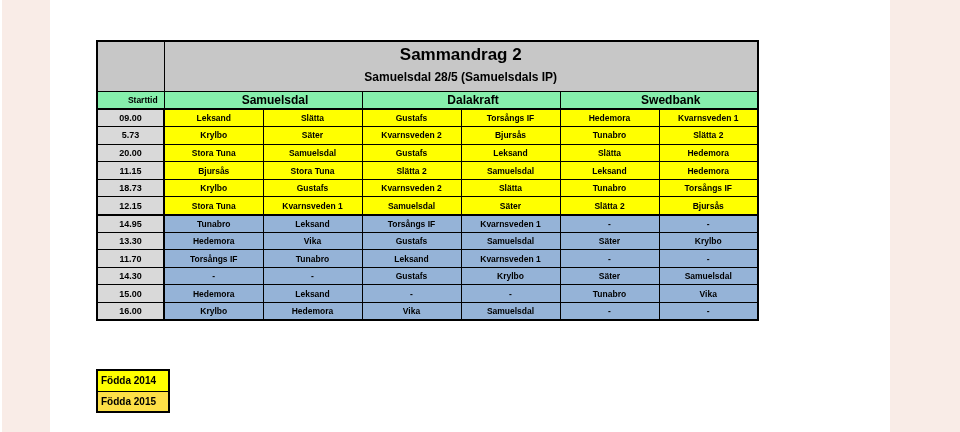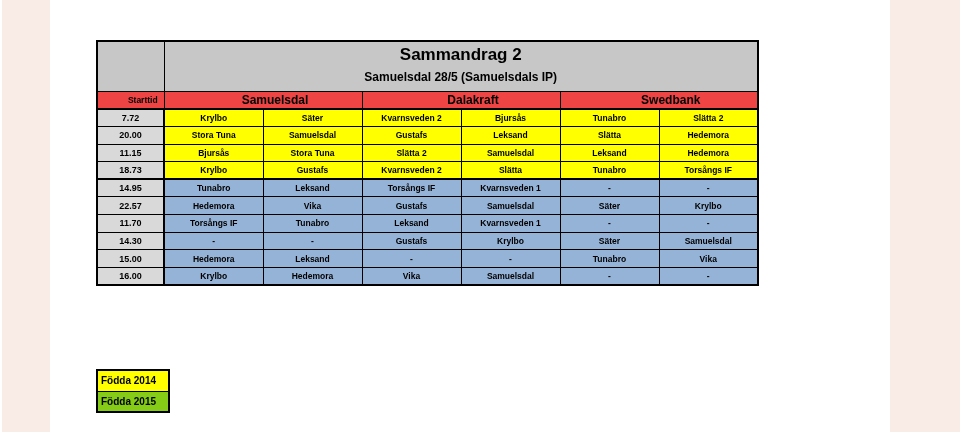--- a/index.html
+++ b/index.html
@@ -26,21 +26,21 @@
   col.time-col { width: 67px; }
   col.team-col { width: 99px; }
 
   tr.title-row { height: 50px; }
   .corner-cell, .title-cell { background: #c7c7c7; }
   .title-cell { vertical-align: top; }
   .title    { font-size: 17px; font-weight: bold; padding-top: 3px; }
   .subtitle { font-size: 12px; font-weight: bold; padding-top: 5px; }
 
   tr.header-row { height: 18px; }
-  tr.header-row th { background: #ef4444; border-bottom-width: 2px; padding-left: 24px; }
+  tr.header-row th { background: #86efac; border-bottom-width: 2px; padding-left: 24px; }
   .time-header  { font-size: 8.5px; border-right-width: 2px; }
   .group-header { font-size: 12px; }
   .group-end    { border-right-width: 2px; }
 
   tbody tr { height: 17.6px; }
   td.time-cell { background: #d9d9d9; font-size: 9px; border-right-width: 2px; }
   td.team-cell { font-size: 8.5px; }
   tr.section-start td { border-top-width: 2px; }
 
   .legend { position: absolute; left: 96px; top: 369px; width: 74px; border: 2px solid #000; }
@@ -77,21 +77,30 @@
       </tr>
       <tr class="header-row">
         <th class="time-header">Starttid</th>
         <th class="group-header group-end" colspan="2">Samuelsdal</th>
         <th class="group-header group-end" colspan="2">Dalakraft</th>
         <th class="group-header" colspan="2">Swedbank</th>
       </tr>
     </thead>
     <tbody>
         <tr>
-          <td class="time-cell">7.72</td>
+          <td class="time-cell">09.00</td>
+          <td class="team-cell" style="background: rgb(255, 255, 0);">Leksand</td>
+          <td class="team-cell group-end" style="background: rgb(255, 255, 0);">Slätta</td>
+          <td class="team-cell" style="background: rgb(255, 255, 0);">Gustafs</td>
+          <td class="team-cell group-end" style="background: rgb(255, 255, 0);">Torsångs IF</td>
+          <td class="team-cell" style="background: rgb(255, 255, 0);">Hedemora</td>
+          <td class="team-cell" style="background: rgb(255, 255, 0);">Kvarnsveden 1</td>
+        </tr>
+        <tr>
+          <td class="time-cell">5.73</td>
           <td class="team-cell" style="background: rgb(255, 255, 0);">Krylbo</td>
           <td class="team-cell group-end" style="background: rgb(255, 255, 0);">Säter</td>
           <td class="team-cell" style="background: rgb(255, 255, 0);">Kvarnsveden 2</td>
           <td class="team-cell group-end" style="background: rgb(255, 255, 0);">Bjursås</td>
           <td class="team-cell" style="background: rgb(255, 255, 0);">Tunabro</td>
           <td class="team-cell" style="background: rgb(255, 255, 0);">Slätta 2</td>
         </tr>
         <tr>
           <td class="time-cell">20.00</td>
           <td class="team-cell" style="background: rgb(255, 255, 0);">Stora Tuna</td>
@@ -112,31 +121,40 @@
         </tr>
         <tr>
           <td class="time-cell">18.73</td>
           <td class="team-cell" style="background: rgb(255, 255, 0);">Krylbo</td>
           <td class="team-cell group-end" style="background: rgb(255, 255, 0);">Gustafs</td>
           <td class="team-cell" style="background: rgb(255, 255, 0);">Kvarnsveden 2</td>
           <td class="team-cell group-end" style="background: rgb(255, 255, 0);">Slätta</td>
           <td class="team-cell" style="background: rgb(255, 255, 0);">Tunabro</td>
           <td class="team-cell" style="background: rgb(255, 255, 0);">Torsångs IF</td>
         </tr>
+        <tr>
+          <td class="time-cell">12.15</td>
+          <td class="team-cell" style="background: rgb(255, 255, 0);">Stora Tuna</td>
+          <td class="team-cell group-end" style="background: rgb(255, 255, 0);">Kvarnsveden 1</td>
+          <td class="team-cell" style="background: rgb(255, 255, 0);">Samuelsdal</td>
+          <td class="team-cell group-end" style="background: rgb(255, 255, 0);">Säter</td>
+          <td class="team-cell" style="background: rgb(255, 255, 0);">Slätta 2</td>
+          <td class="team-cell" style="background: rgb(255, 255, 0);">Bjursås</td>
+        </tr>
         <tr class="section-start">
           <td class="time-cell">14.95</td>
           <td class="team-cell" style="background: rgb(149, 179, 215);">Tunabro</td>
           <td class="team-cell group-end" style="background: rgb(149, 179, 215);">Leksand</td>
           <td class="team-cell" style="background: rgb(149, 179, 215);">Torsångs IF</td>
           <td class="team-cell group-end" style="background: rgb(149, 179, 215);">Kvarnsveden 1</td>
           <td class="team-cell" style="background: rgb(149, 179, 215);">-</td>
           <td class="team-cell" style="background: rgb(149, 179, 215);">-</td>
         </tr>
         <tr>
-          <td class="time-cell">22.57</td>
+          <td class="time-cell">13.30</td>
           <td class="team-cell" style="background: rgb(149, 179, 215);">Hedemora</td>
           <td class="team-cell group-end" style="background: rgb(149, 179, 215);">Vika</td>
           <td class="team-cell" style="background: rgb(149, 179, 215);">Gustafs</td>
           <td class="team-cell group-end" style="background: rgb(149, 179, 215);">Samuelsdal</td>
           <td class="team-cell" style="background: rgb(149, 179, 215);">Säter</td>
           <td class="team-cell" style="background: rgb(149, 179, 215);">Krylbo</td>
         </tr>
         <tr>
           <td class="time-cell">11.70</td>
           <td class="team-cell" style="background: rgb(149, 179, 215);">Torsångs IF</td>
@@ -171,15 +189,15 @@
           <td class="team-cell" style="background: rgb(149, 179, 215);">Vika</td>
           <td class="team-cell group-end" style="background: rgb(149, 179, 215);">Samuelsdal</td>
           <td class="team-cell" style="background: rgb(149, 179, 215);">-</td>
           <td class="team-cell" style="background: rgb(149, 179, 215);">-</td>
         </tr>
       </tbody>
   </table>
 
   <div class="legend">
     <div class="legend-item" style="background: rgb(255, 255, 0);">Födda 2014</div>
-    <div class="legend-item" style="background: #84cc16;">Födda 2015</div>
+    <div class="legend-item" style="background: #fde047;">Födda 2015</div>
   </div>
 </div>
 
 </body></html>

